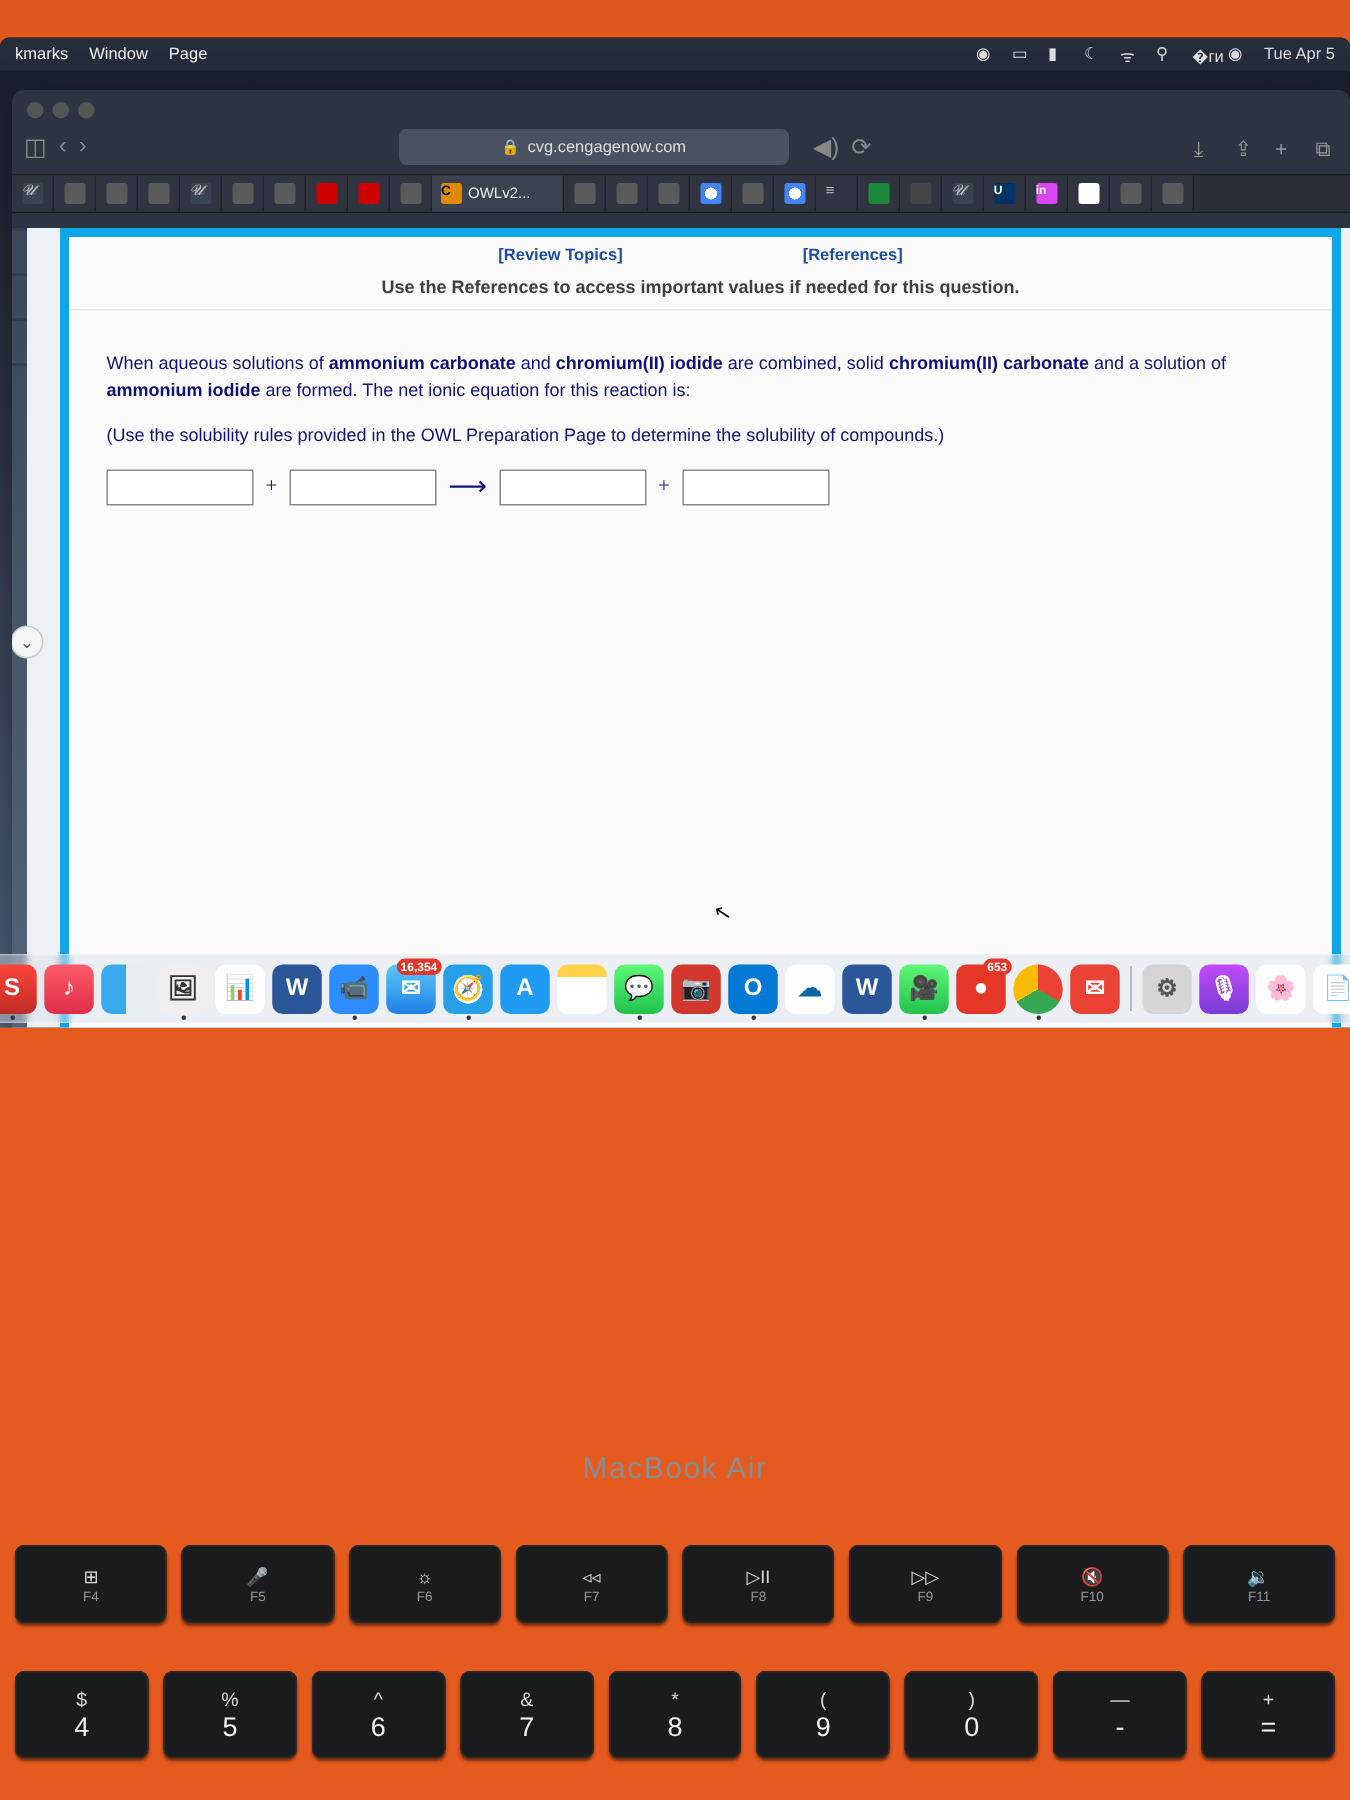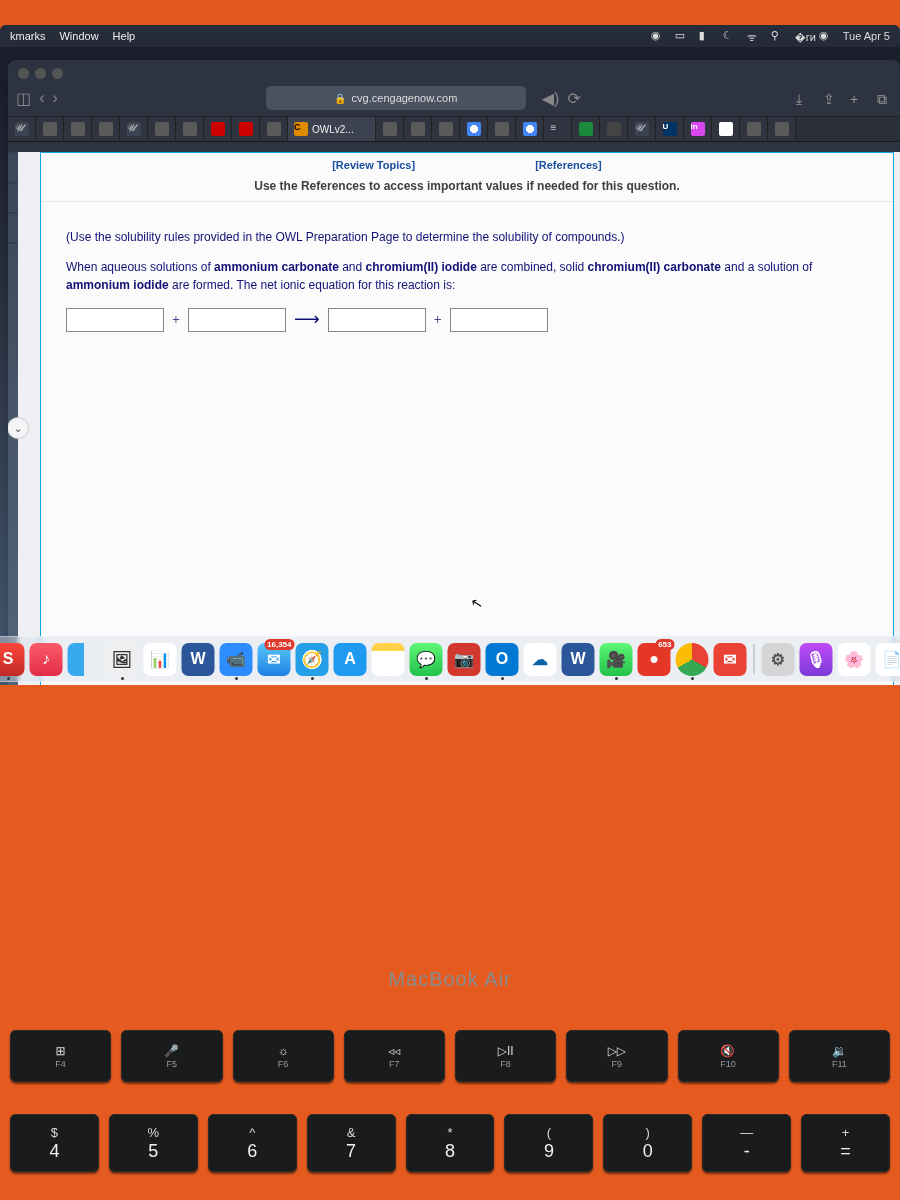--- a/index.html
+++ b/index.html
@@ -92,21 +92,21 @@
     background:#eef0f3;
     display:flex;
   }
   .leftgutter { width:10px; background:linear-gradient(180deg,#3c4758,#5a6f86); }
   .leftgutter .marks > div{ height:30px;border-top:2px solid #344052;}
   .leftgutter .chev{ position:absolute; top:265px; left:-1px; width:22px;height:22px;background:#f3f5f7;border:1px solid #ccc;border-radius:50%;display:flex;align-items:center;justify-content:center;font-size:11px;color:#555;}
   .contentcard {
     flex:1;
     margin:0 6px 6px 22px;
     background:#fbfbfc;
-    border:1px solid #0ea5e9;
+    border:6px solid #0ea5e9;
     position:relative;
     font-family: Verdana, Arial, sans-serif;
   }
   .topline {
     height:24px; display:flex; justify-content:center; gap:120px; align-items:center;
     font-size:11px; font-weight:bold;
   }
   .topline a { color:#1a4ea1; text-decoration:none; }
   .instr {
     text-align:center;
@@ -221,21 +221,21 @@
 <body>
 
 <div class="orange-bar-top"></div>
 
 <div class="screen">
 
   <div class="menubar">
     <div class="left">
       <span>kmarks</span>
       <span>Window</span>
-      <span>Help</span>
+      <span>Page</span>
     </div>
     <div class="right">
       <span class="ic">◉</span>
       <span class="ic">▭</span>
       <span class="ic">▮</span>
       <span class="ic">☾</span>
       <span class="ic">ᯤ</span>
       <span class="ic">⚲</span>
       <span class="ic">�ги</span>
       <span class="ic">◉</span>
@@ -362,25 +362,25 @@
 
       <div class="contentcard">
         <div class="topline">
           <a href="#">[Review Topics]</a>
           <a href="#">[References]</a>
         </div>
         <div class="instr">Use the References to access important values if needed for this question.</div>
 
         <div class="q">
 
-          <p>(Use the solubility rules provided in the OWL Preparation Page to determine the solubility of compounds.)</p>
-
           <p>
             <span>When aqueous solutions of </span><b>ammonium carbonate</b><span> and </span><b>chromium(II) iodide</b><span> are combined, solid </span><b>chromium(II) carbonate</b><span> and a solution of </span><b>ammonium iodide</b><span> are formed. The net ionic equation for this reaction is:</span>
           </p>
+
+          <p>(Use the solubility rules provided in the OWL Preparation Page to determine the solubility of compounds.)</p>
 
           <div class="eqrow">
             <input type="text" style="">
             <span class="plus">+</span>
             <input type="text" style="">
             <span class="arrow">⟶</span>
             <input type="text" style="">
             <span class="plus">+</span>
             <input type="text" style="">
           </div>

